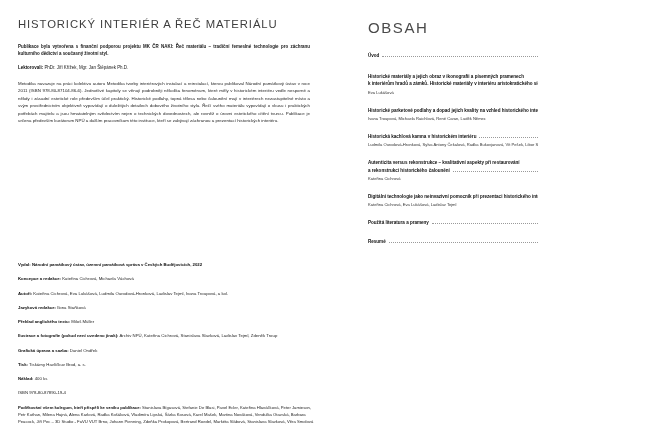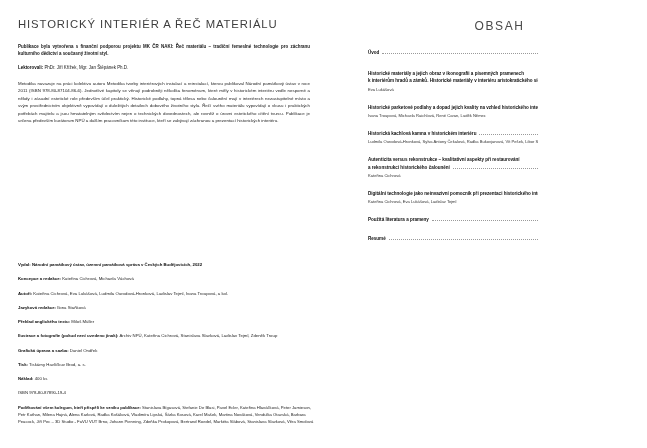--- a/index.html
+++ b/index.html
@@ -32,26 +32,25 @@
   }
   .doc-title {
     font-size: 11.3px;
     letter-spacing: 0.9px;
     color: #3e3e3e;
     font-weight: 400;
     margin: 6px 0 13px 0;
     white-space: nowrap;
   }
   .toc-title {
-    font-size: 12px;
+    font-size: 15px;
     letter-spacing: 1.6px;
     color: #4a4a4a;
     font-weight: 400;
     margin: 7px 0 16px 0;
-    text-align: center;
   }
   .blurb {
     font-size: 4.45px;
     line-height: 1.62;
     font-weight: bold;
     color: #151515;
     margin: 0 0 7px 0;
     text-align: justify;
     max-width: 292px;
   }

